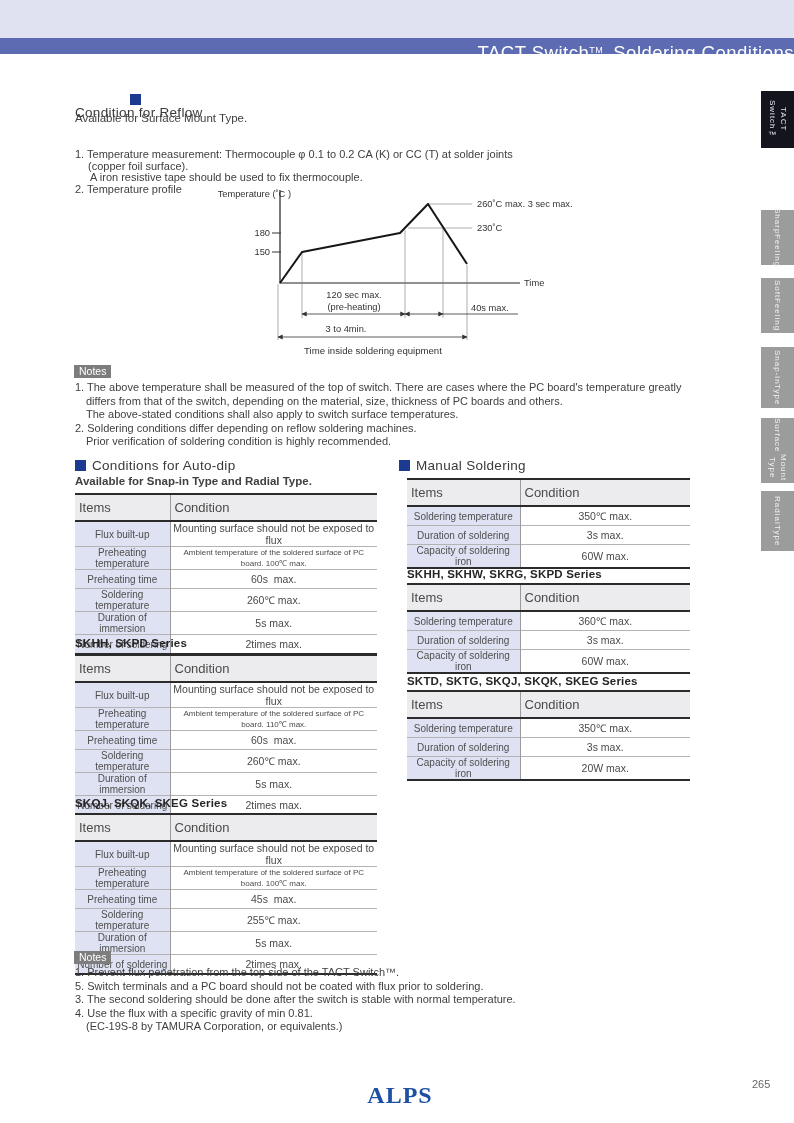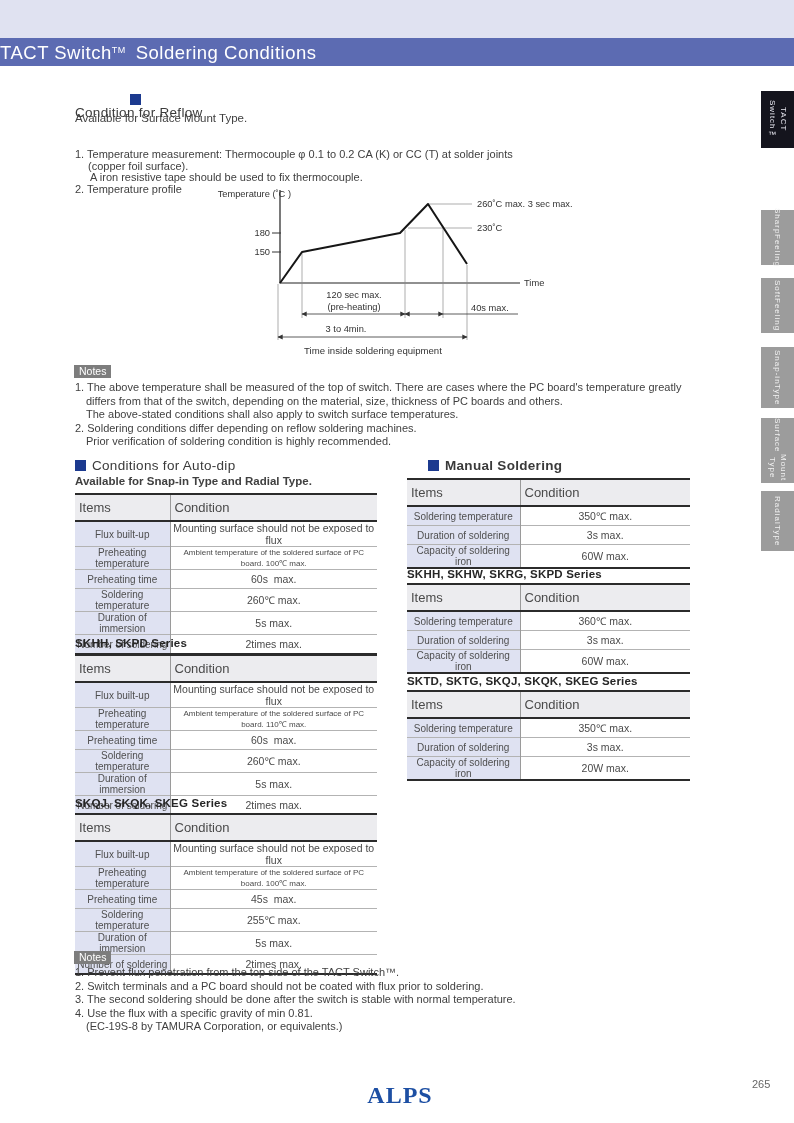--- a/index.html
+++ b/index.html
@@ -1,22 +1,22 @@
 <!DOCTYPE html>
 <html><head>
 <meta charset="utf-8">
 <style>
   html,body{margin:0;padding:0;background:#fff;}
   #canvas{position:relative;width:794px;height:1123px;background:#ffffff;
           font-family:"Liberation Sans", sans-serif;overflow:hidden;}
 
   
   .topband{position:absolute;left:0;top:0;width:794px;height:38px;background:#e0e2f1;}
-  .titlebar{position:absolute;left:0;top:38px;width:794px;height:28px;background:#5c6bb2;
-            color:#fff;text-align:left;line-height:24px;font-size:18.5px;letter-spacing:.5px;}
+  .titlebar{position:absolute;left:0;top:38px;width:794px;height:16px;background:#5c6bb2;
+            color:#fff;text-align:right;line-height:24px;font-size:18.5px;letter-spacing:.5px;}
   .titlebar sup{font-size:9px;vertical-align:6px;}
   .title-suffix{margin-left:10px;}
 
   
   .vtab{position:absolute;left:761px;width:33px;display:flex;align-items:center;justify-content:center;
         writing-mode:vertical-rl;font-size:8px;letter-spacing:1px;color:#f1f1f1;text-align:center;line-height:11px;}
   .vtab.black{background:#14141d;color:#e9e9f2;}
   .vtab.gray{background:#9c9c9c;}
 
   
@@ -272,21 +272,21 @@
           <td class="item">Duration of immersion</td>
           <td>5s max.</td>
         </tr>
       <tr>
           <td class="item">Number of soldering</td>
           <td>2times max.</td>
         </tr>
     </tbody>
   </table>
 
-  <div class="sec-head" style="left:428px;top:458px;font-weight:bold;">
+  <div class="sec-head" style="left:399px;top:458px;">
     <span class="sq"></span>
     <span>Manual Soldering</span>
   </div>
 
   <table class="ctable rgt" style="left:407px;top:478px;">
     <colgroup>
         <col class="c1">
         <col>
       </colgroup>
     <thead>
@@ -363,21 +363,21 @@
       <tr>
           <td class="item">Capacity of soldering iron</td>
           <td>20W max.</td>
         </tr>
     </tbody>
   </table>
 
   <div class="notes-badge" style="left:74px;top:951px;">Notes</div>
   <div class="notes-lines" style="left:75px;top:966px;width:620px;">
     <div>1. Prevent flux penetration from the top side of the TACT Switch™.</div>
-    <div>2. Switch terminals and a PC board should not be coated with flux prior to soldering.</div>
+    <div>5. Switch terminals and a PC board should not be coated with flux prior to soldering.</div>
     <div>3. The second soldering should be done after the switch is stable with normal temperature.</div>
     <div>4. Use the flux with a specific gravity of min 0.81.</div>
     <div class="cont">(EC-19S-8 by TAMURA Corporation, or equivalents.)</div>
   </div>
 
   <div class="logo">ALPS</div>
   <div class="pagenum">265</div>
 
 </div>
 

